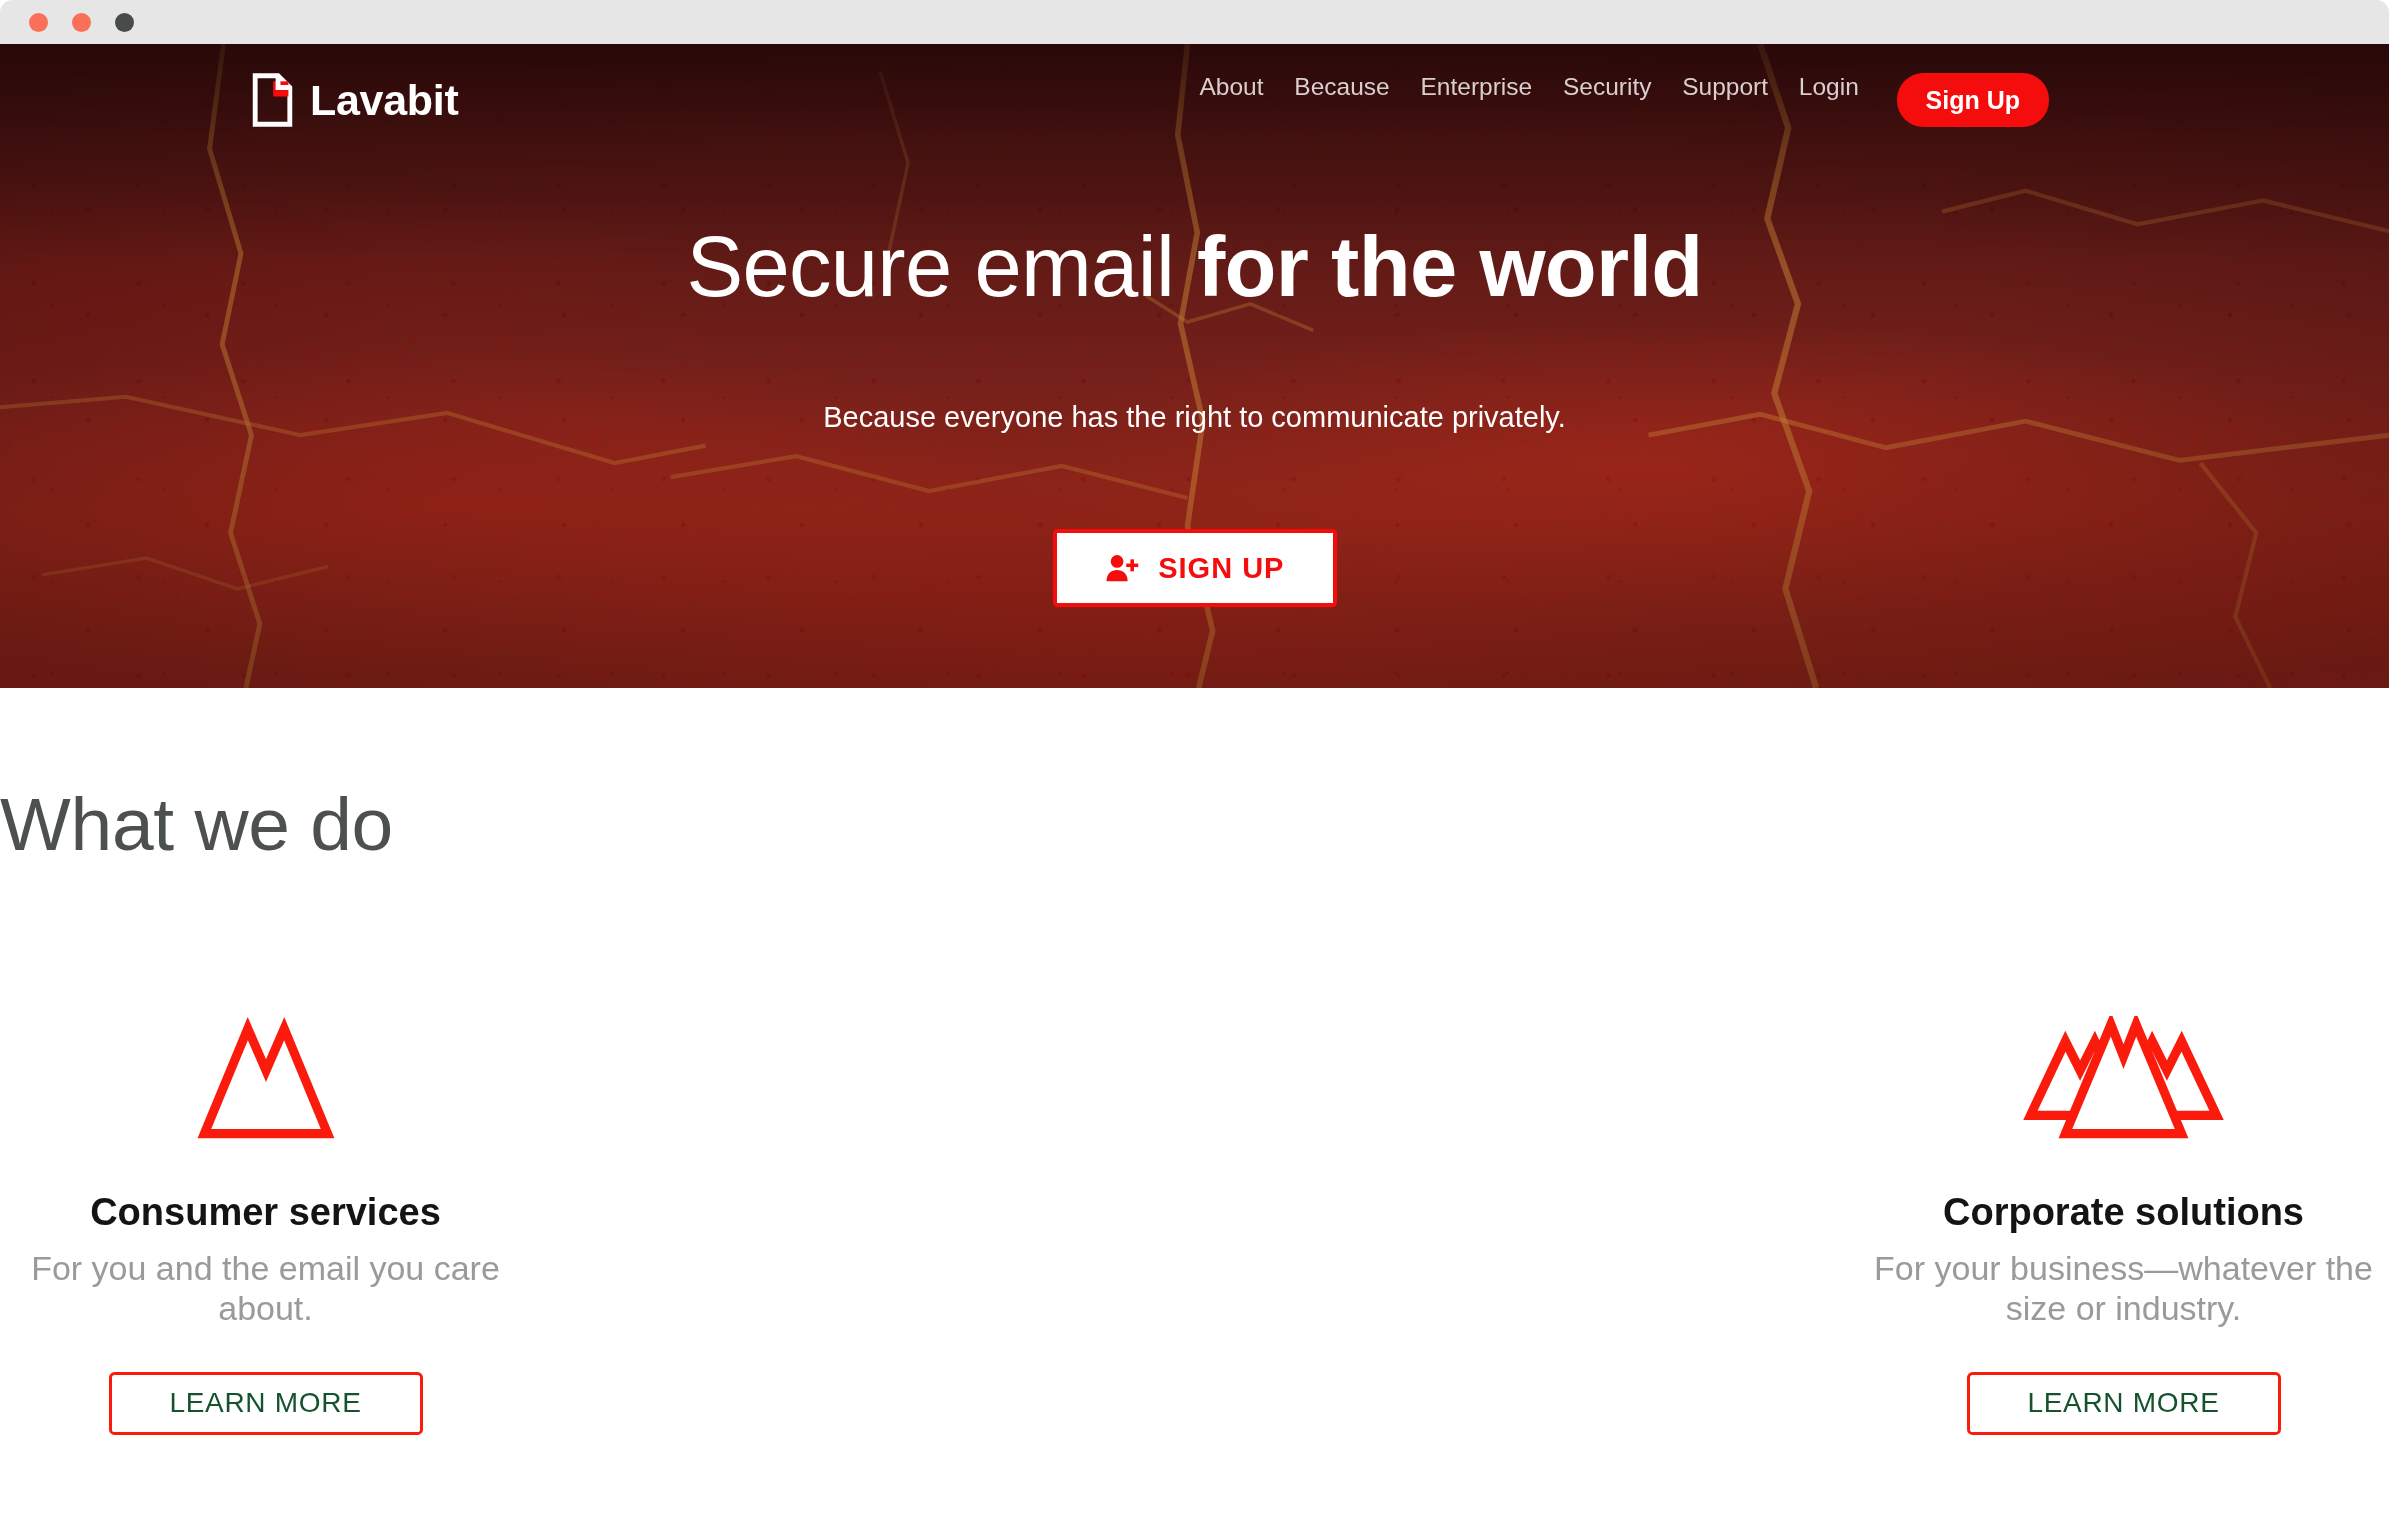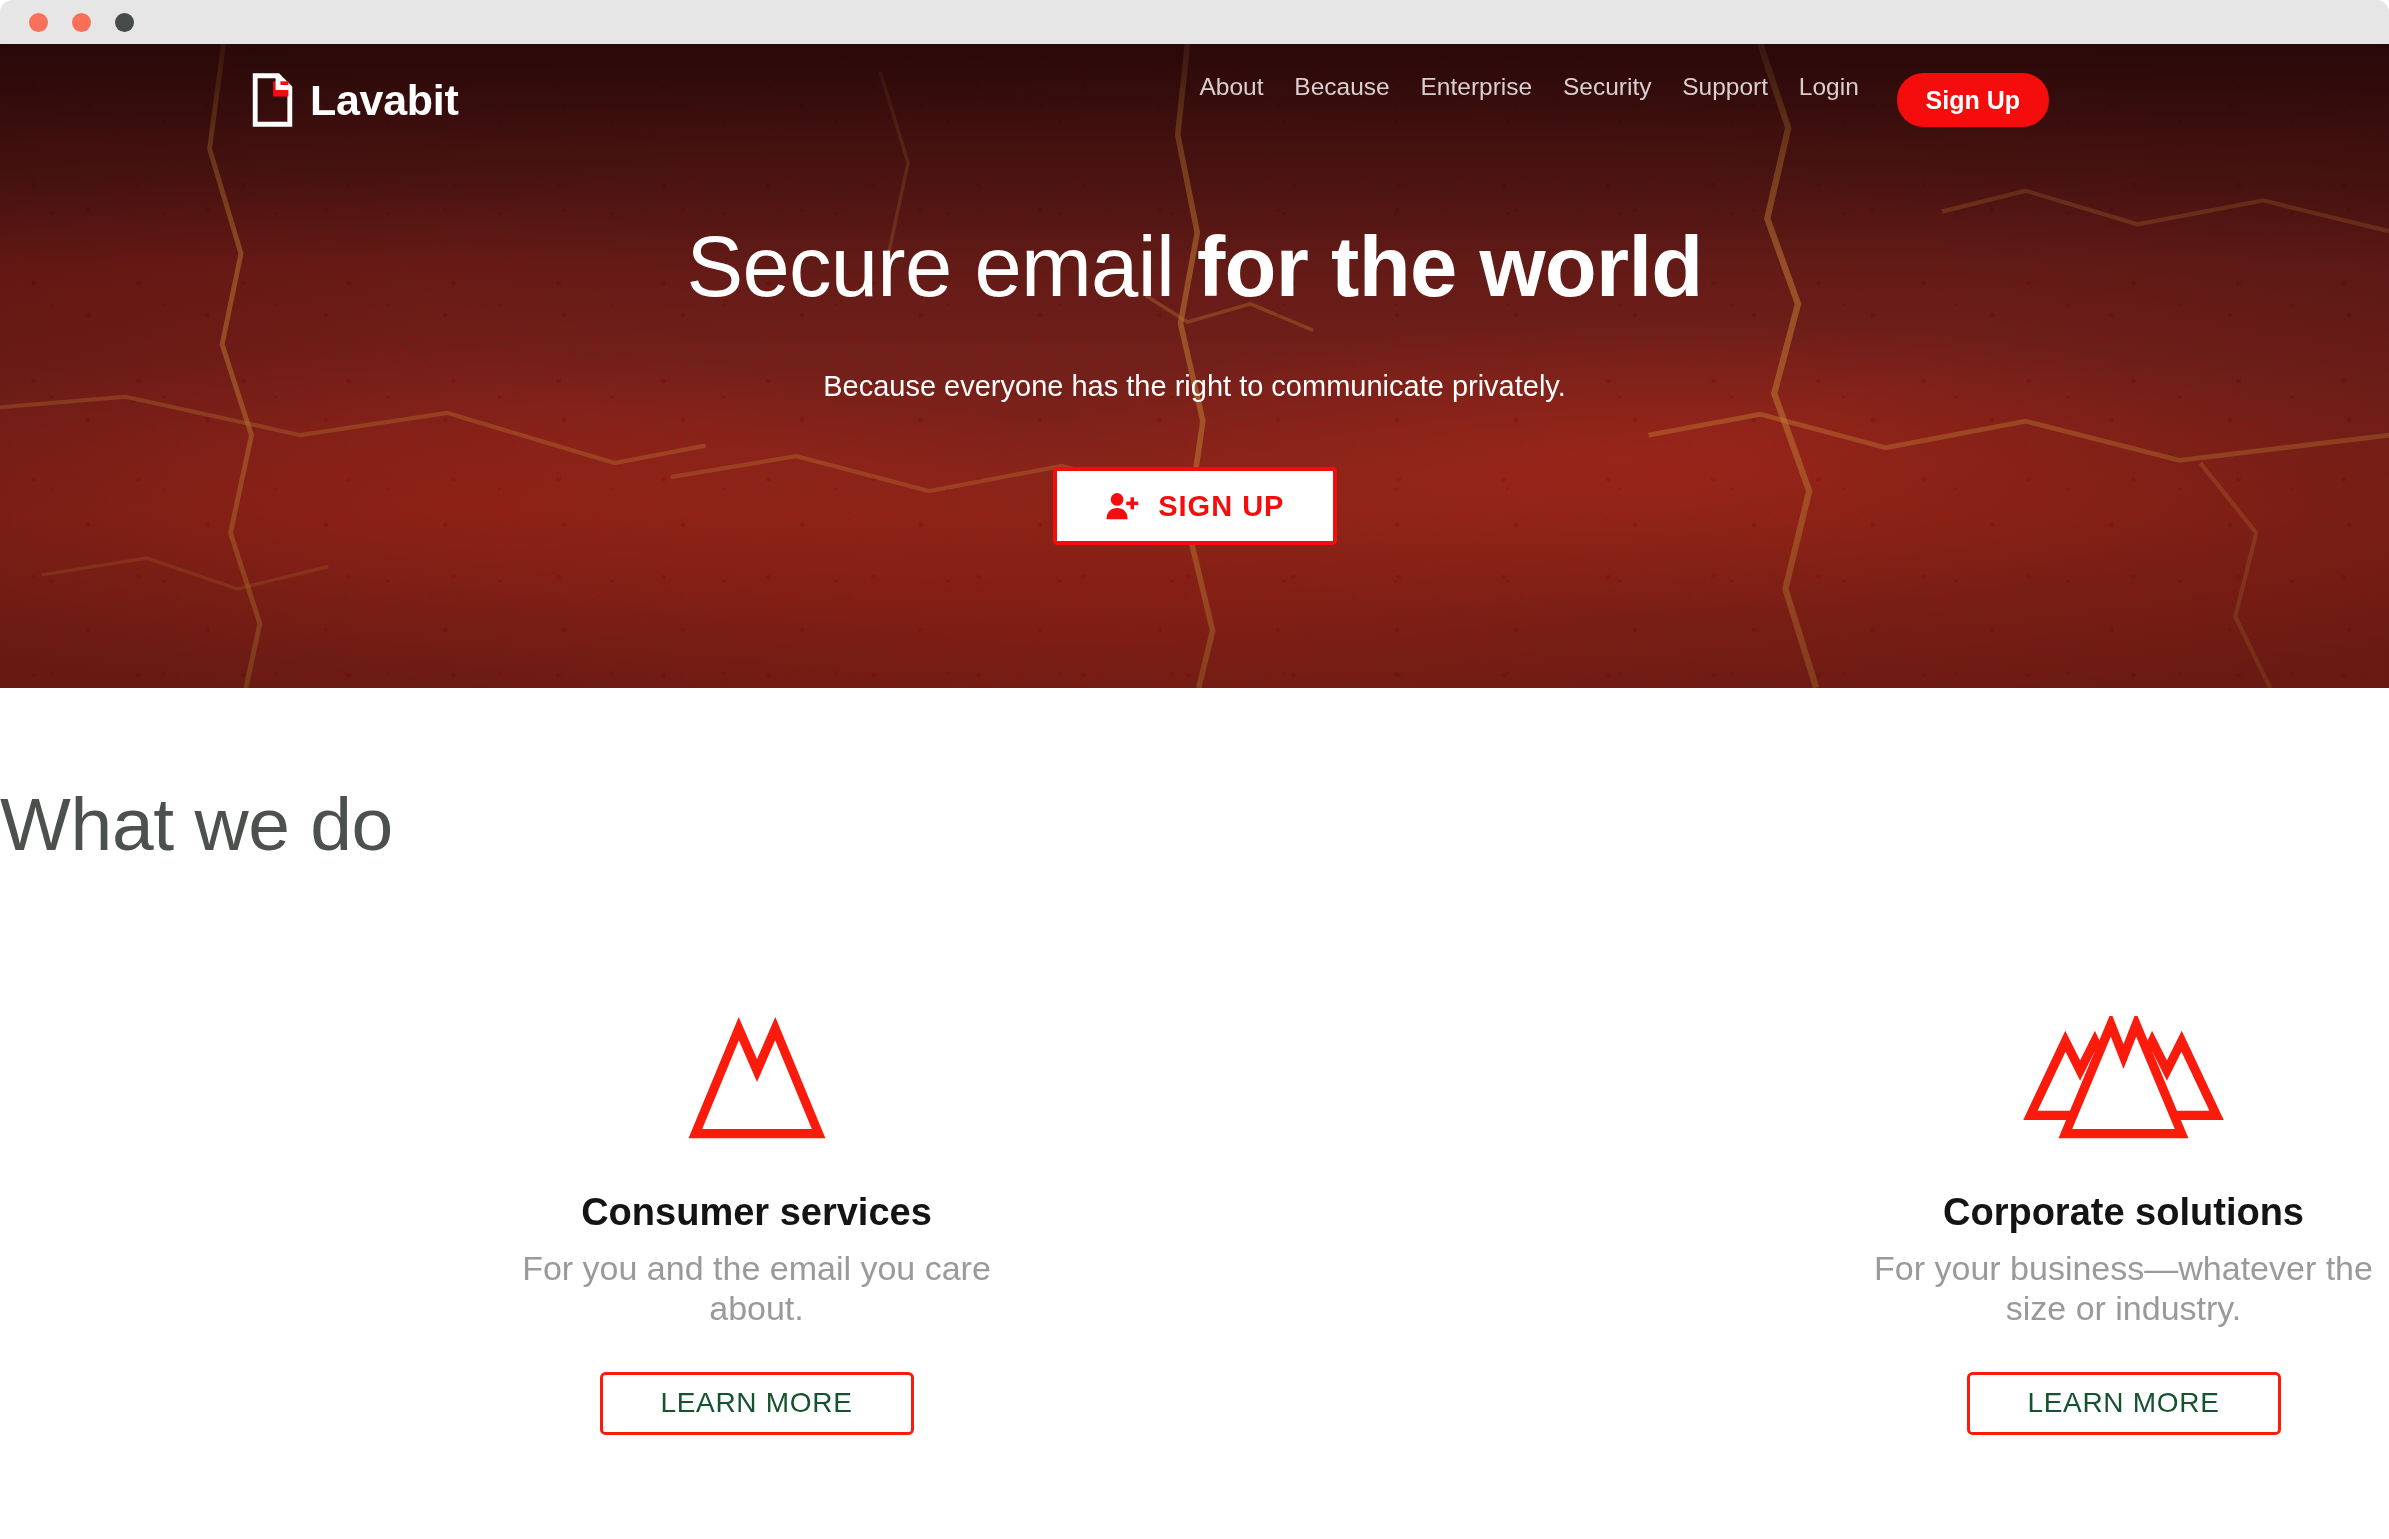--- a/index.html
+++ b/index.html
@@ -103,20 +103,21 @@
     font-family:"Liberation Sans", sans-serif;
   }
 
   
   .hero-content{
     position:absolute; top:0; left:0;
     width:2389px; height:644px;
     display:flex; flex-direction:column;
     align-items:center; justify-content:flex-start;
     padding-top:180px;
+    gap:31px;
   }
   .hero-title{
     color:#ffffff; font-size:85px; line-height:1;
     letter-spacing:-0.7px; white-space:nowrap;
     font-weight:300;
   }
   .hero-title .strong{ font-weight:700; }
   .hero-sub{
     margin-top:61px;
     color:#ffffff; font-size:29px; font-weight:400;
@@ -142,22 +143,22 @@
     width:2389px; height:852px;
     background:#ffffff;
   }
   .section-title{
     text-align:left; color:#4c514e;
     font-size:75px; font-weight:400;
     letter-spacing:-0.3px;
     margin-top:93px;
   }
   .cards{
-    display:flex; justify-content:flex-end;
-    margin-top:120px; gap:836px;padding-left:48px;
+    display:flex; justify-content:space-between;
+    margin-top:120px; gap:836px;
   }
   .card{
     width:531px; display:flex; flex-direction:column;
     align-items:center;
   }
   .card-icon{ height:155px; display:flex; align-items:flex-end; justify-content:center; }
   .card-title{
     margin-top:49px;
     color:#141414; font-size:38px; font-weight:700;
     white-space:nowrap; text-align:center;

